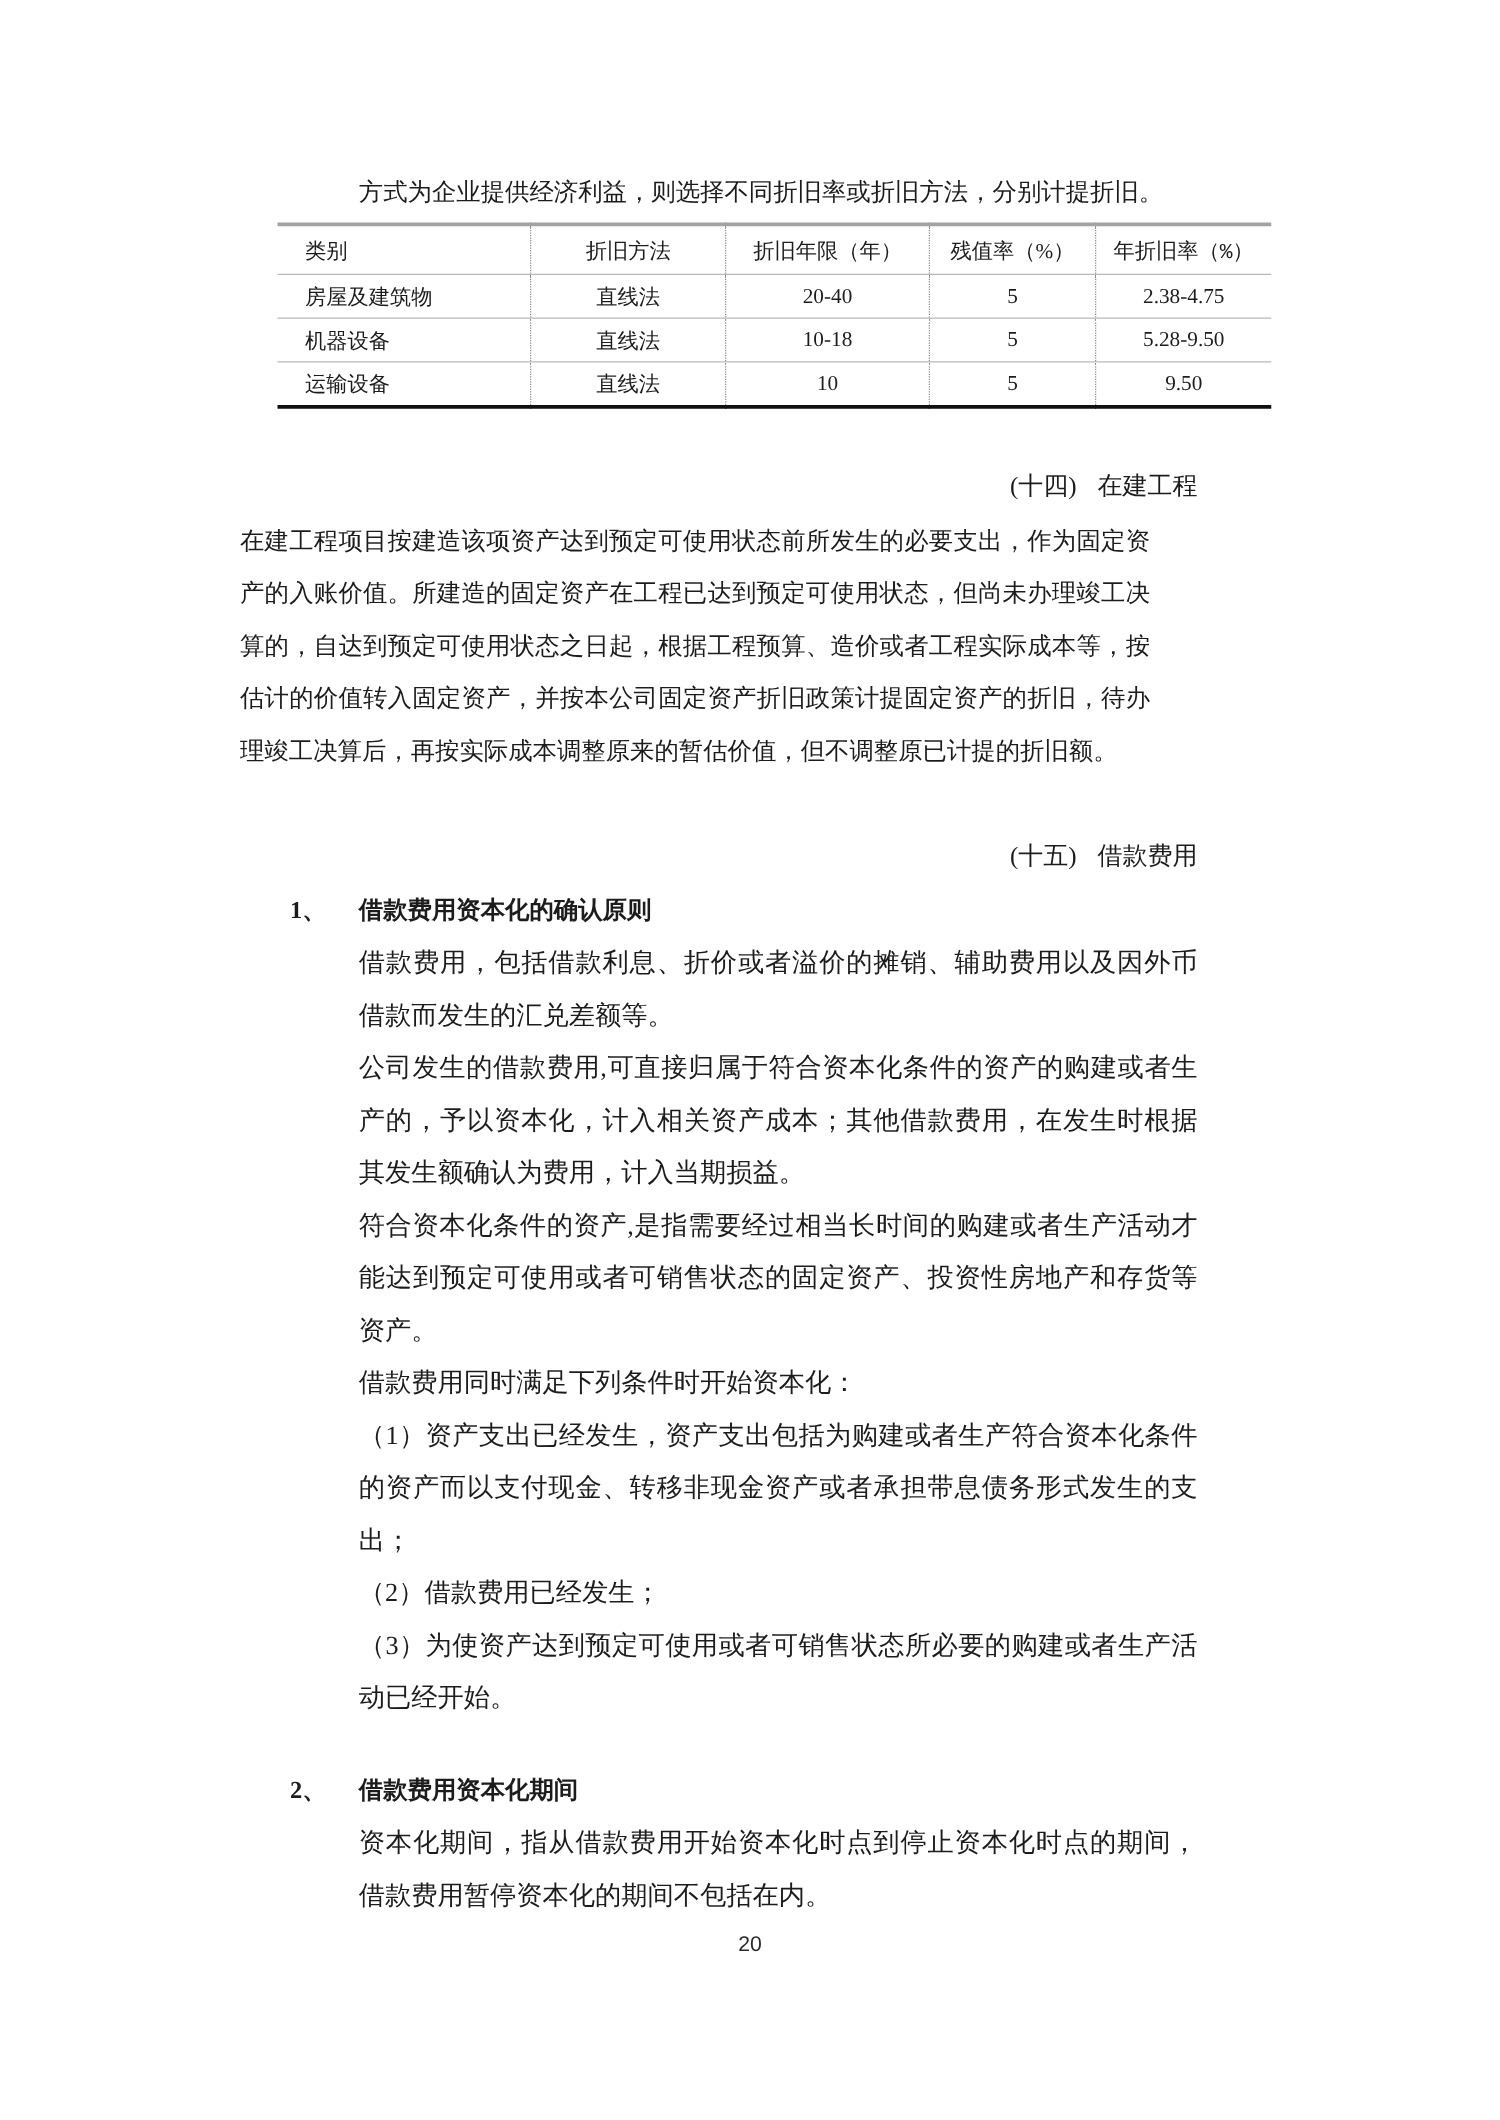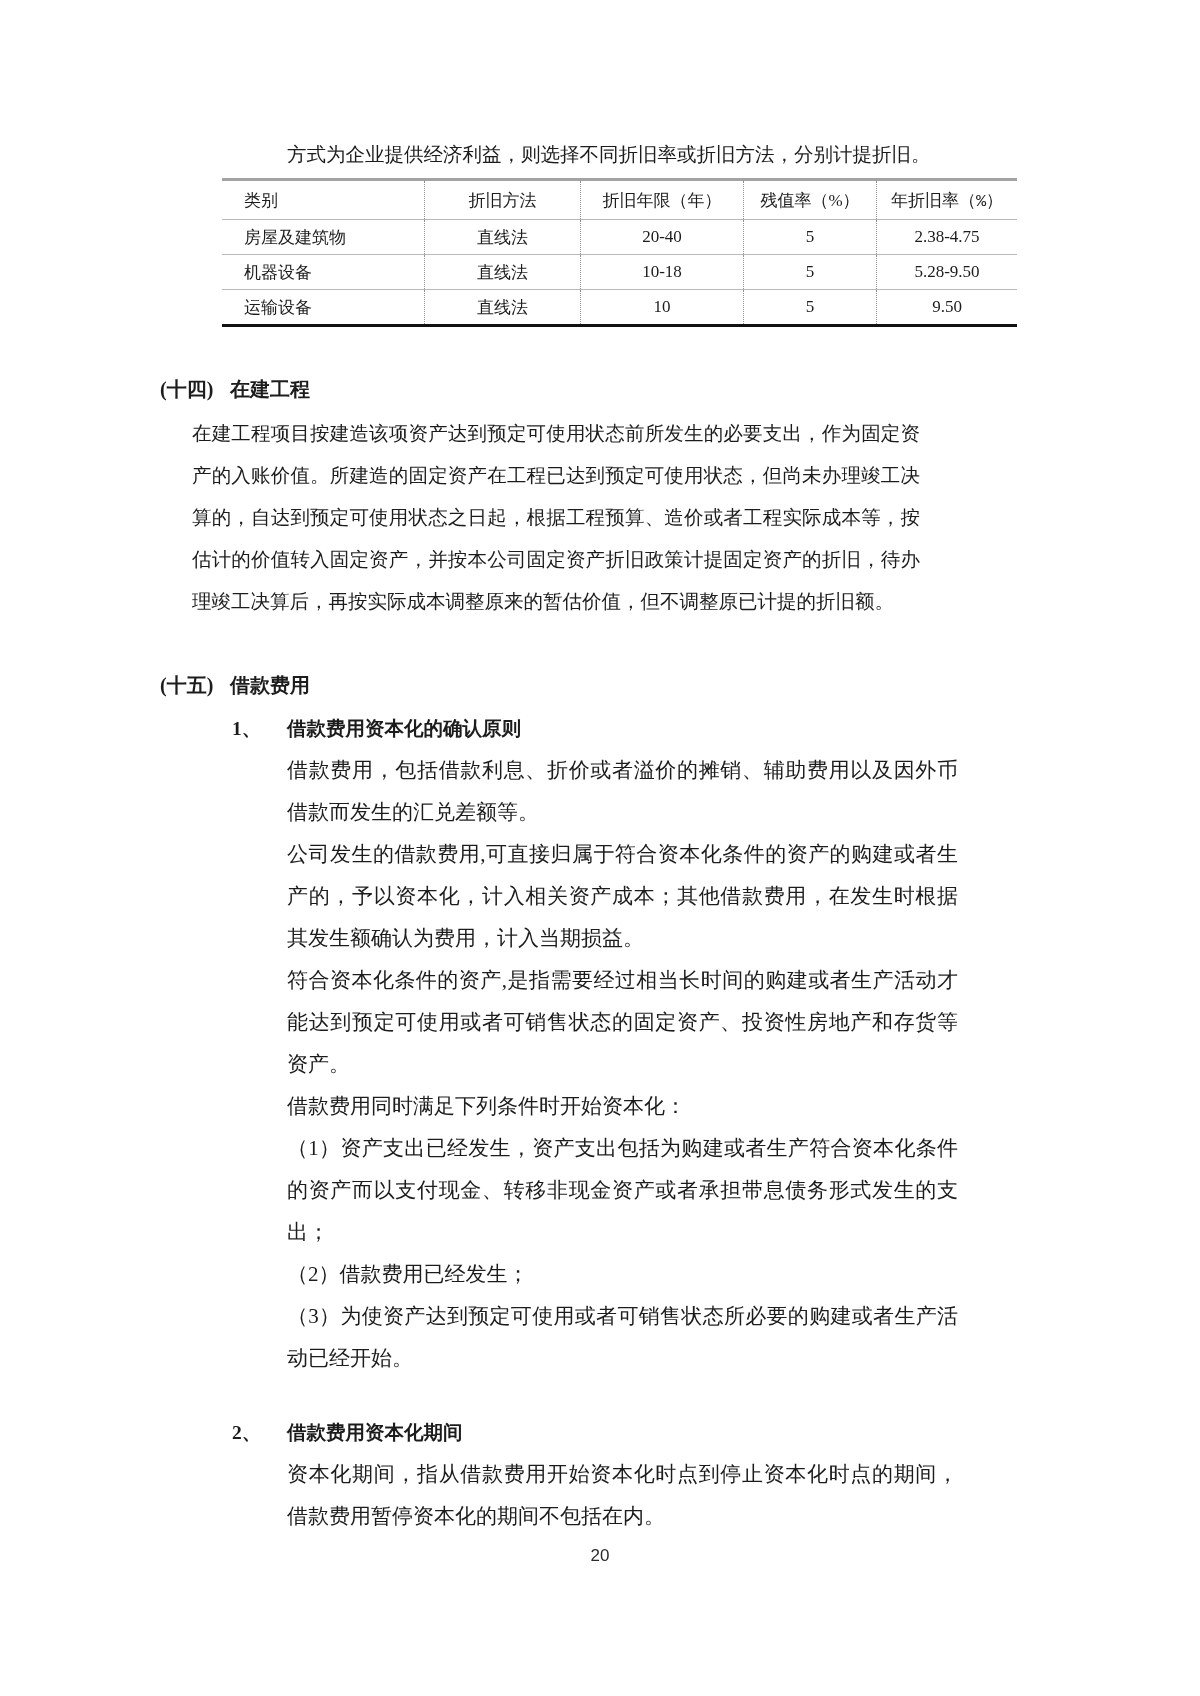--- a/index.html
+++ b/index.html
@@ -55,22 +55,23 @@
   table.dep tbody tr:last-child td { border-bottom: none; }
   table.dep td.cat, table.dep th.cat { text-align: left; padding-left: 22px; }
   .w1 { width: 176px; } .w2 { width: 147px; } .w3 { width: 154px; }
   .w4 { width: 124px; } .w5 { width: 132px; font-family: Liberation Mono, monospace; }
 
   
   .sec-heading {
     display: flex;
     margin-top: 48px;
     font-size: 20px;
-    font-weight: bold;
+    font-weight: normal;
     line-height: 28px;
+    justify-content: flex-end;
   }
   .sec-heading .sec-num { width: 70px; flex: 0 0 70px; }      
   .sub-heading {
     display: flex;
     margin: 16px 0 0 72px;        
     font-size: 19.5px;
     font-weight: bold;
     line-height: 28px;
   }
   .sub-heading .sub-num { width: 55px; flex: 0 0 55px; }      

